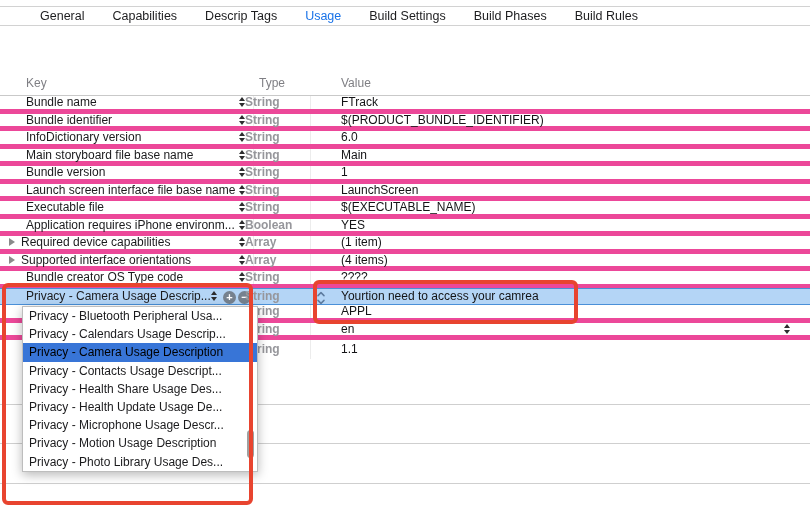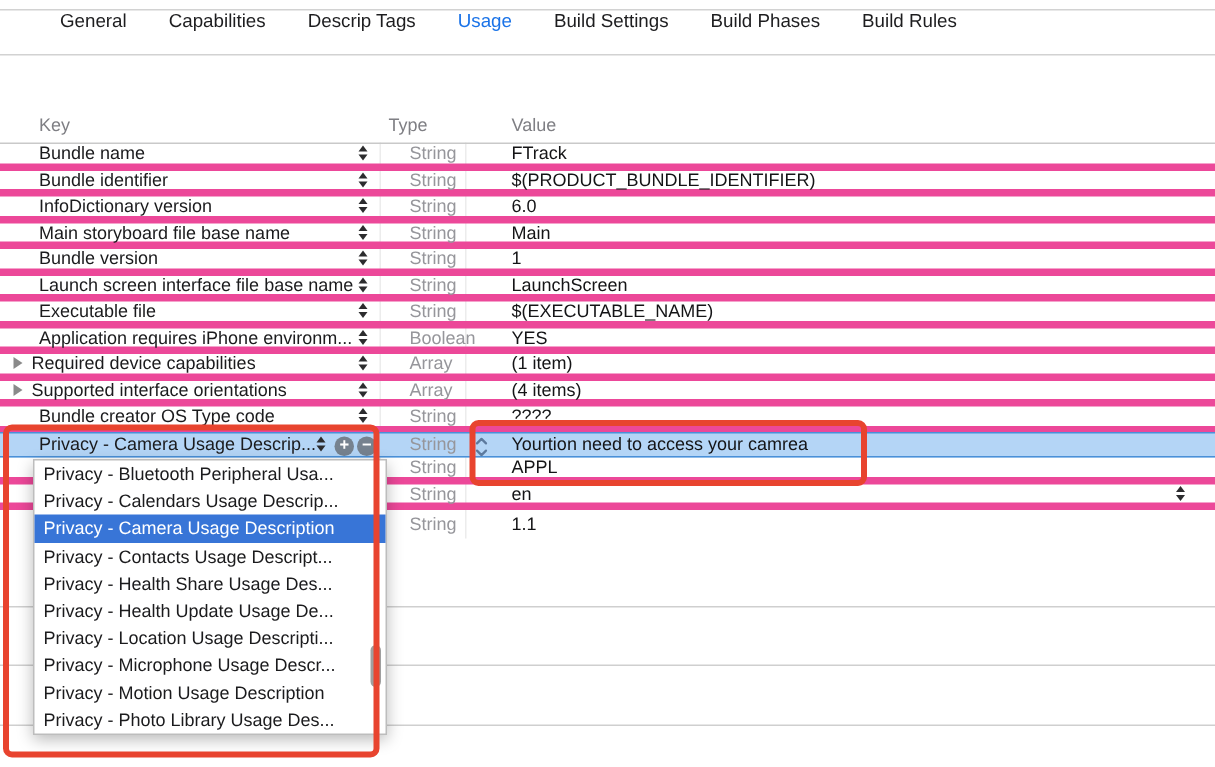--- a/index.html
+++ b/index.html
@@ -7,23 +7,23 @@
     --sel-bg:#b4d5f6;
     --sel-border:#4a90d8;
     --dd-sel:#3875d7;
     --red:#e8442f;
   }
   *{box-sizing:border-box;margin:0;padding:0;}
   body{background:#fff;font-family:"Liberation Sans",sans-serif;}
   .app{position:relative;width:810px;height:511px;background:#fff;overflow:hidden;}
 
   
-  .tabbar{position:absolute;top:6px;left:0;right:0;height:31px;
+  .tabbar{position:absolute;top:6px;left:0;right:0;height:20px;
     border-top:1px solid #d2d2d2;border-bottom:1px solid #d2d2d2;
-    display:flex;align-items:flex-start;padding-left:40px;gap:28px;background:#fff;}
+    display:flex;align-items:center;padding-left:40px;gap:28px;background:#fff;}
   .tab{font-size:12.5px;color:#1d1d1f;white-space:nowrap;cursor:default;}
   .tab.active{color:var(--tab-active);}
 
   
   .thead{position:absolute;top:74px;left:0;right:0;height:21px;font-size:12px;color:#7f7f84;}
   .thead .h-key{position:absolute;left:26px;top:2px;}
   .thead .h-type{position:absolute;left:259px;top:2px;}
   .thead .h-value{position:absolute;left:341px;top:2px;}
 
   
@@ -33,21 +33,21 @@
 
   
   .rows{position:absolute;top:95px;left:0;right:0;border-top:1px solid #c9c9c9;}
   .row{position:relative;height:17.5px;border-bottom:5px solid #ec4899;font-size:12px;background:transparent;}
   .row:last-child{border-bottom:none;}
   .row.selected{background:var(--sel-bg);border-top:1px solid var(--sel-border);border-bottom:1px solid var(--sel-border);margin-top:-1px;}
   .cell{position:absolute;top:50%;transform:translateY(-50%);white-space:nowrap;}
   .key{left:26px;color:#1b1b1d;}
   .key.after-disc{left:21px;}
   .frag{left:227px;color:#1b1b1d;}
-  .type{left:273px;color:#96969b;}
+  .type{left:245px;color:#96969b;font-weight:bold;}
   .value{left:341px;color:#141416;}
   .disc{position:absolute;left:9px;top:50%;transform:translateY(-50%);
     width:0;height:0;border-left:6px solid #8a8a8a;border-top:4px solid transparent;border-bottom:4px solid transparent;}
 
   
   .stepper{position:absolute;top:50%;transform:translateY(-50%);display:flex;flex-direction:column;align-items:center;gap:2px;cursor:default;}
   .tri-up{width:0;height:0;border-left:3.5px solid transparent;border-right:3.5px solid transparent;border-bottom:4.5px solid #2c2c2e;}
   .tri-down{width:0;height:0;border-left:3.5px solid transparent;border-right:3.5px solid transparent;border-top:4.5px solid #2c2c2e;}
 
   
@@ -55,21 +55,21 @@
     color:#fff;font-size:11px;line-height:12px;text-align:center;font-weight:bold;cursor:default;}
 
   
   .vchev{position:absolute;left:316px;top:2px;width:10px;height:14px;}
 
   
   .dropdown{position:absolute;left:22px;top:306px;width:236px;background:#fff;
     border:1px solid #bdbdbd;box-shadow:0 3px 10px rgba(0,0,0,.28);z-index:5;}
   .dd-item{height:18.2px;display:flex;align-items:center;padding-left:6px;
     font-size:12px;color:#1b1b1d;white-space:nowrap;overflow:hidden;cursor:default;}
-  .dd-item.sel{background:var(--dd-sel);color:#ffffff;}
+  .dd-item.sel{background:var(--dd-sel);color:#000000;}
   .dd-thumb{position:absolute;right:3px;top:123px;width:7px;height:28px;border-radius:3.5px;background:#9f9f9f;}
 
   
   .secline{position:absolute;left:0;right:0;height:1px;background:#cfcfcf;}
 
   
   .ann{position:absolute;border:4px solid var(--red);border-radius:6px;z-index:30;pointer-events:none;background:transparent;}
   .ann.left{left:2px;top:283px;width:251px;height:222px;}
   .ann.right{left:313px;top:280px;width:265px;height:44px;}
 </style>
@@ -253,21 +253,20 @@
   <div class="secline" style="top:483px"></div>
 
   <div class="dropdown">
     <div id="dd-items">
         <div class="dd-item">Privacy - Bluetooth Peripheral Usa...</div>
         <div class="dd-item">Privacy - Calendars Usage Descrip...</div>
         <div class="dd-item sel">Privacy - Camera Usage Description</div>
         <div class="dd-item">Privacy - Contacts Usage Descript...</div>
         <div class="dd-item">Privacy - Health Share Usage Des...</div>
         <div class="dd-item">Privacy - Health Update Usage De...</div>
-        <div class="dd-item">Privacy - Location Usage Descripti...</div>
         <div class="dd-item">Privacy - Microphone Usage Descr...</div>
         <div class="dd-item">Privacy - Motion Usage Description</div>
         <div class="dd-item">Privacy - Photo Library Usage Des...</div>
       </div>
     <div class="dd-thumb"></div>
   </div>
 
   <div class="ann left"></div>
   <div class="ann right"></div>
 </div>

